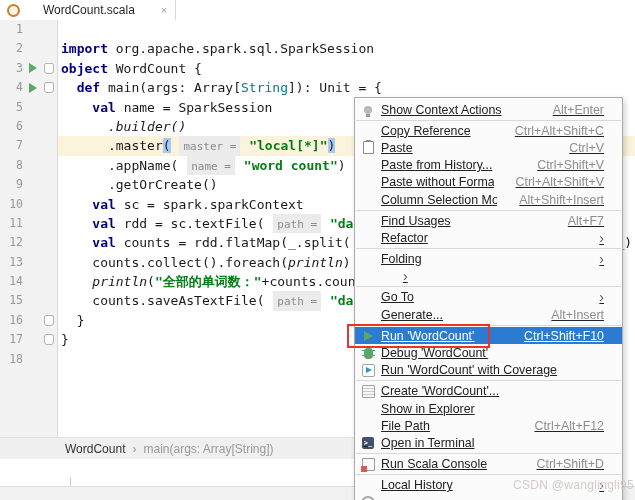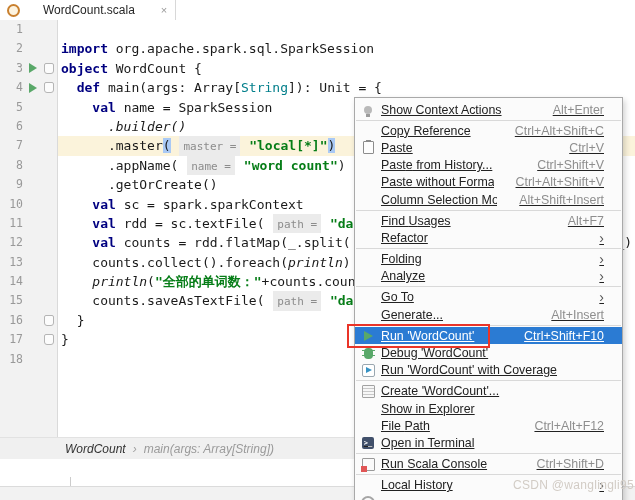--- a/index.html
+++ b/index.html
@@ -60,21 +60,21 @@
   .tok-italic{font-style:italic;}
   .tok-brace{background:var(--brace-highlight,#A9C9F5);}
   .tok-hint{
     background:#ebebeb;color:#8c8c8c;border-radius:4px;
     font-size:11px;padding:8px 4px;margin:0 1px;
   }
   
   .breadcrumb-bar{
     position:absolute;left:0;top:437px;width:565px;height:22px;
     background:var(--breadcrumb-bg,#f0f0f0);border-top:1px solid #e2e2e2;
-    display:flex;align-items:center;font-size:12px;padding-left:65px;box-sizing:border-box;font-style:italic;
+    display:flex;align-items:center;font-size:12px;padding-left:65px;box-sizing:border-box;
   }
   .crumb-file{color:#333333;}
   .crumb-sep{color:#a0a0a0;margin:0 7px;font-size:12px;}
   .crumb-member{color:#9a9a9a;}
   .panel-white{position:absolute;left:0;top:459px;width:635px;height:27px;background:#ffffff;}
   .panel-divider{position:absolute;left:70px;top:477px;width:1px;height:10px;background:#cccccc;}
   .panel-gray{
     position:absolute;left:0;top:486px;width:635px;height:14px;
     background:#f2f2f2;border-top:1px solid #dbdbdb;
   }
@@ -355,21 +355,20 @@
       <span class="subarrow">›</span>
     </div>
     <div class="menu-sep"></div>
     <div class="menu-item">
       <span class="ic"></span>
       <span class="label">Folding</span>
       <span class="subarrow">›</span>
     </div>
     <div class="menu-item">
       <span class="ic"></span>
-      <span class="label">Analy<u>z</u>e</span>
       <span class="subarrow">›</span>
     </div>
     <div class="menu-sep"></div>
     <div class="menu-item">
       <span class="ic"></span>
       <span class="label">Go To</span>
       <span class="subarrow">›</span>
     </div>
     <div class="menu-item">
       <span class="ic"></span>

